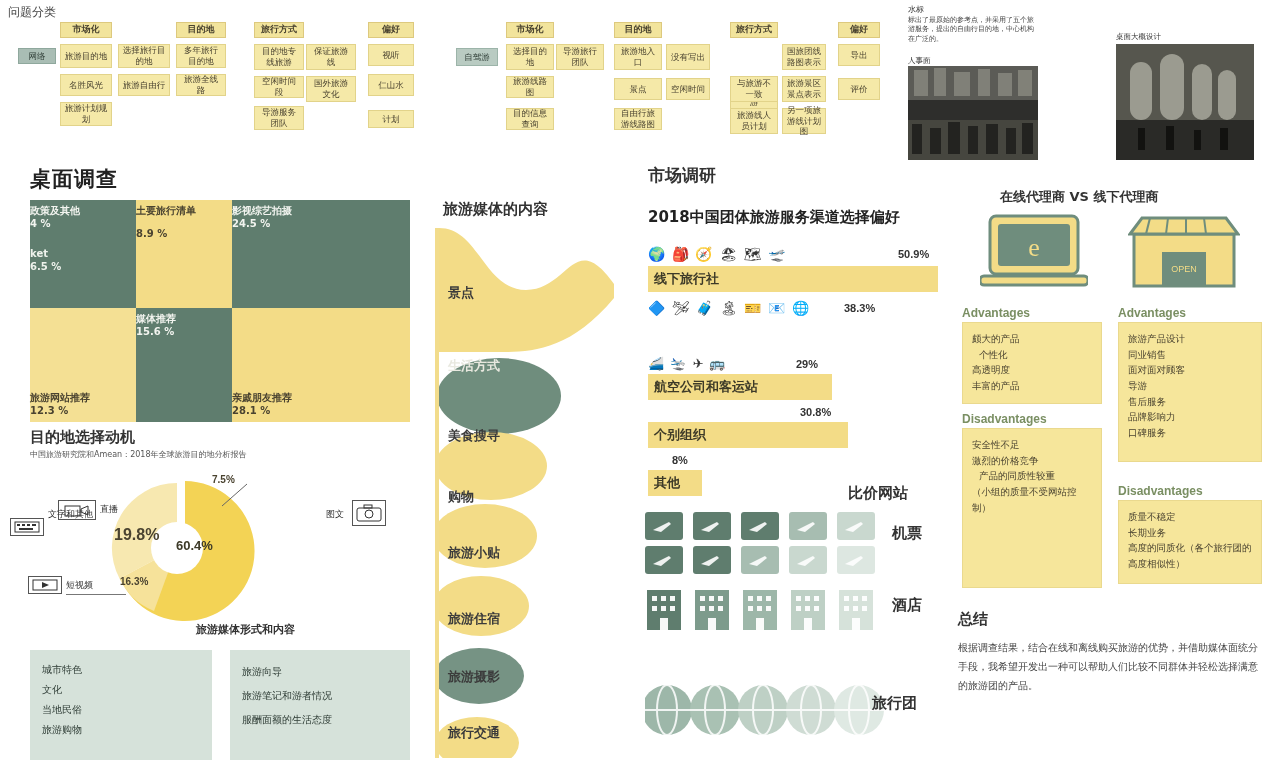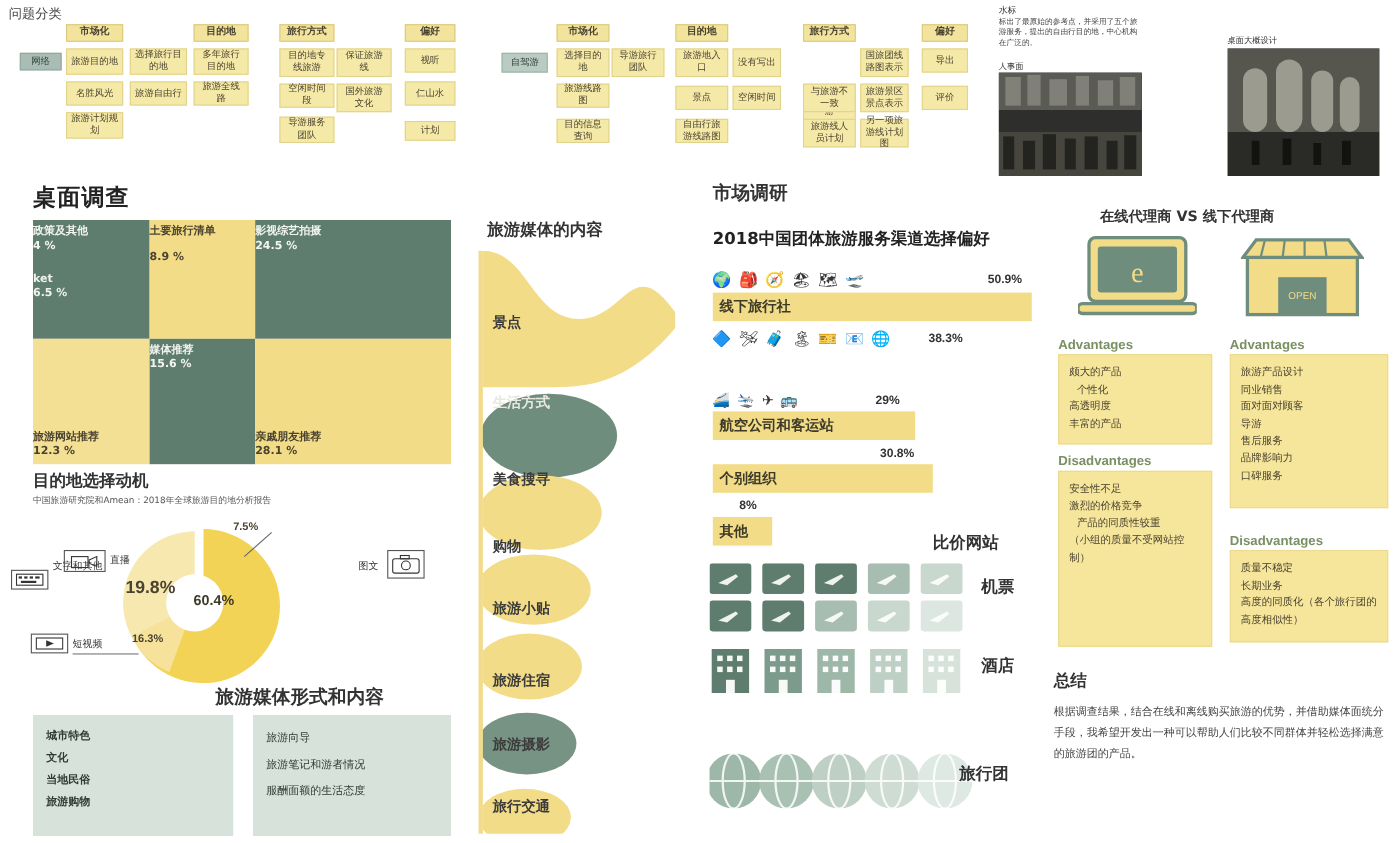--- a/index.html
+++ b/index.html
@@ -240,23 +240,23 @@
 </div>
 <div class="abs legend-box" style="left:28px;top:576px;width:34px;height:18px;">
   <svg width="26" height="12" viewBox="0 0 26 12">
       <rect x="1" y="1" width="24" height="10" fill="none" stroke="#333"></rect>
       <polygon points="10,3 17,6 10,9" fill="#333"></polygon>
     </svg>
 </div>
 <div class="abs cn small" style="left:66px;top:579px;">短视频</div>
 <div class="abs" style="left:66px;top:594px;width:60px;height:1px;background:#777;"></div>
 
-<div class="abs h3 cn" style="left:196px;top:622px;font-size:17px;text-align:right;">旅游媒体形式和内容</div>
-
-<div class="abs tealbox" style="left:30px;top:650px;width:182px;height:110px;padding:10px 12px;box-sizing:border-box;font-size:10px;line-height:2;color:#2f3d36;font-weight:bold;">
+<div class="abs h3 cn" style="left:196px;top:622px;font-size:11px;text-align:right;">旅游媒体形式和内容</div>
+
+<div class="abs tealbox" style="left:30px;top:650px;width:182px;height:110px;padding:10px 12px;box-sizing:border-box;font-size:10px;line-height:2;color:#2f3d36;">
   <div class="cn">城市特色</div>
   <div class="cn">文化</div>
   <div class="cn">当地民俗</div>
   <div class="cn">旅游购物</div>
 </div>
 <div class="abs tealbox" style="left:230px;top:650px;width:180px;height:110px;padding:10px 12px;box-sizing:border-box;font-size:10px;line-height:2.4;color:#2f3d36;">
   <div class="cn">旅游向导</div>
   <div class="cn">旅游笔记和游者情况</div>
   <div class="cn">服酬面额的生活态度</div>
 </div>

